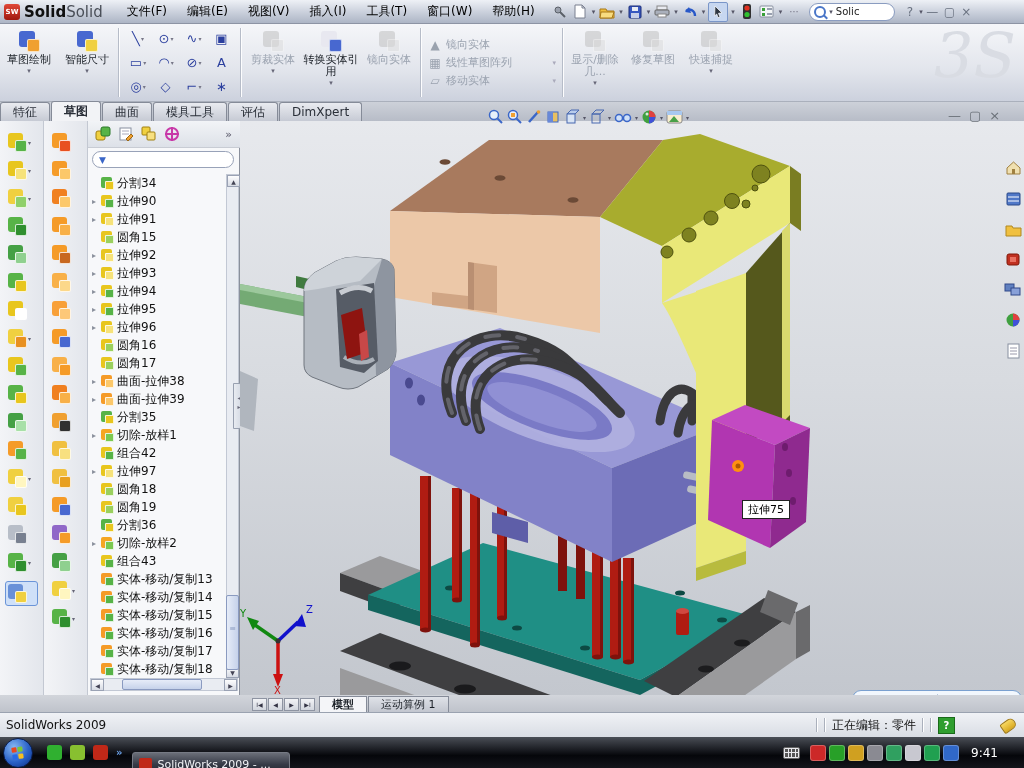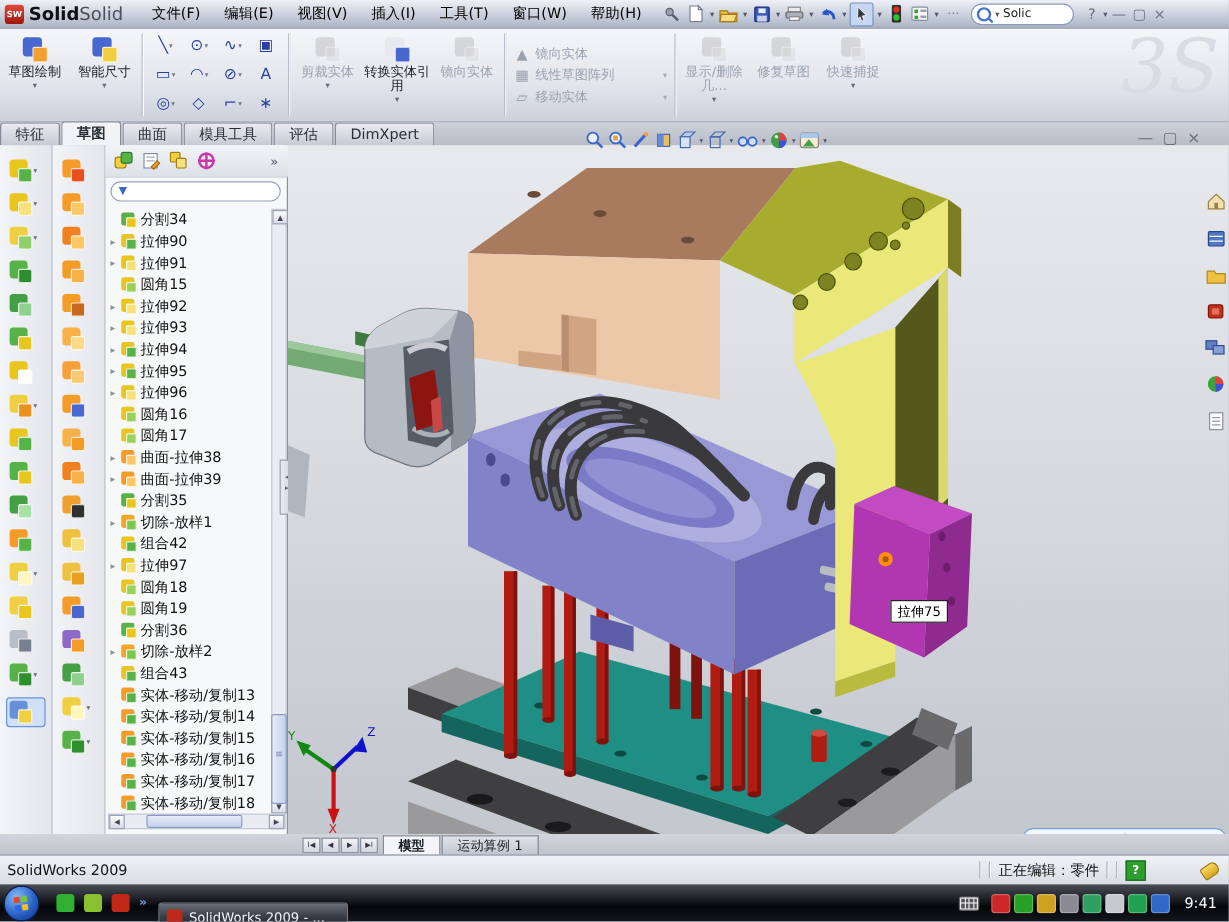--- a/index.html
+++ b/index.html
@@ -129,21 +129,21 @@
   .flag i{height:5px;border-radius:1px;}
   .ql{display:flex;align-items:center;gap:8px;margin:0 8px;}
   .qlic{width:15px;height:15px;border-radius:3px;}
   .qlchev{color:#6aa0e8;font-size:10px;font-weight:bold;}
   .tasks{display:flex;gap:7px;margin-left:10px;}
   .task{width:158px;height:25px;border:1px solid #767a84;border-radius:3px;display:flex;align-items:center;gap:5px;
     background:linear-gradient(#3c4048,#202430 50%,#14161e);padding:0 6px;box-sizing:border-box;}
   .task[data-active="true"]{background:linear-gradient(#6a6e78,#363a46 50%,#1e2028);margin-top:24px;}
   .task-ic{width:13px;height:13px;border-radius:2px;flex:none;}
   .task span.lbl{font-size:11px;color:#f2f3f6;white-space:nowrap;overflow:hidden;}
-  .tray{margin-left:auto;display:flex;align-items:center;gap:4px;margin-right:6px;}
+  .tray{margin-left:auto;display:flex;align-items:center;gap:4px;margin-right:22px;}
   .kbd{width:17px;height:12px;background:#e8e8ec;border:1px solid #666;border-radius:2px;display:grid;
     grid-template-columns:repeat(4,1fr);gap:1px;padding:1px;box-sizing:border-box;}
   .kbd i{background:#555;}
   .trayic{width:14px;height:14px;border-radius:3px;border:1px solid rgba(255,255,255,.25);}
   .clock{color:#fff;font-size:12px;margin-left:8px;margin-right:4px;}
   
   .f-tan-top{fill:var(--tan_top);} .f-tan-front{fill:var(--tan_front);} .f-tan-dark{fill:var(--tan_dark);}
   .f-olive-top{fill:var(--olive_top);} .f-olive-front{fill:var(--olive_front);} .f-olive-dark{fill:var(--olive_dark);}
   .f-lav-top{fill:var(--lav_top);} .f-lav-front{fill:var(--lav_front);} .f-lav-right{fill:var(--lav_right);}
   .f-teal{fill:var(--teal_top);} .f-teal-dark{fill:var(--teal_dark);}

